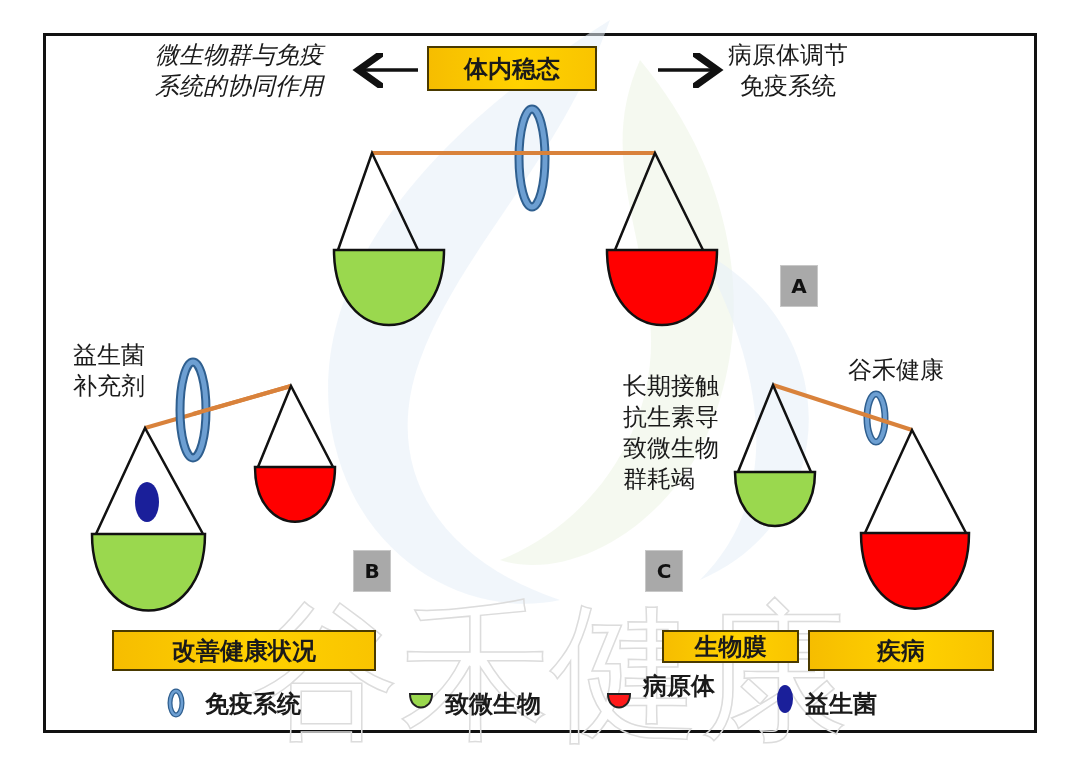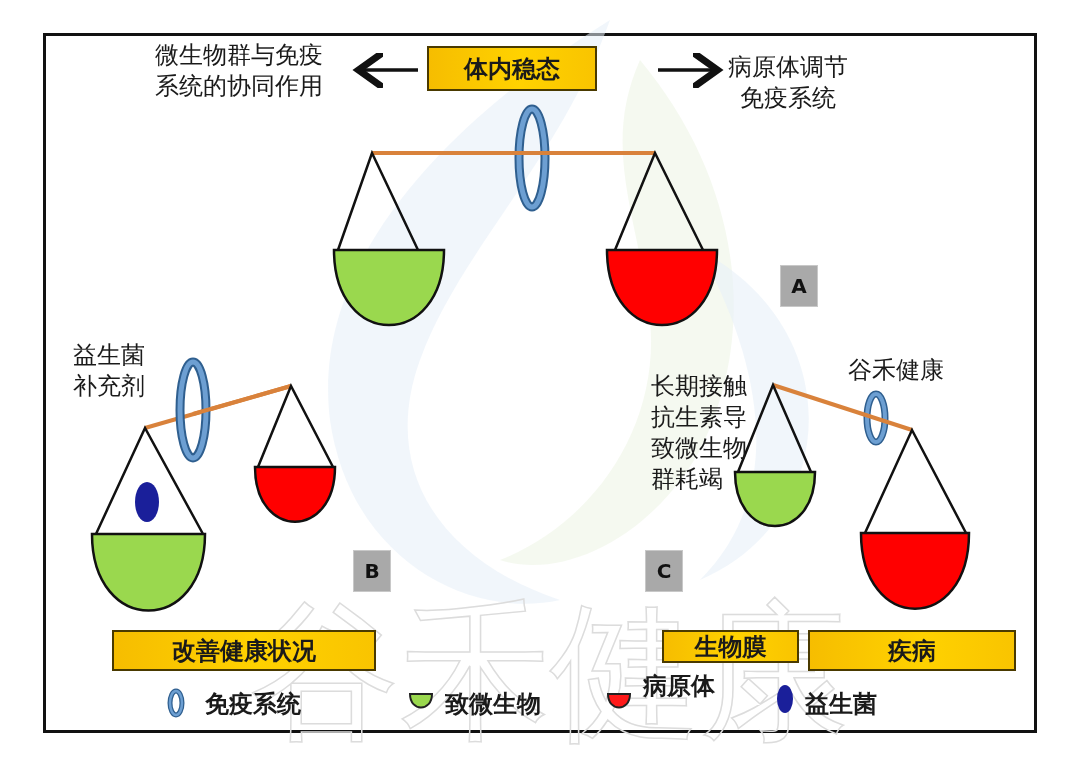--- a/index.html
+++ b/index.html
@@ -25,23 +25,23 @@
 <div class="frame"></div>
 
 <svg class="bg-art" viewBox="0 0 1080 762">
   <path d="M610 20 C 450 120, 310 260, 330 420 C 350 560, 470 620, 560 600 C 440 560, 380 470, 420 360 C 460 250, 560 160, 610 20 Z" fill="#e6eef7" opacity="0.55"></path>
   <path d="M640 60 C 740 180, 760 330, 700 450 C 650 540, 560 580, 500 560 C 600 520, 660 420, 650 320 C 640 220, 600 150, 640 60 Z" fill="#eef5e6" opacity="0.6"></path>
   <path d="M700 250 C 850 330, 840 520, 700 580 C 780 500, 770 380, 700 250 Z" fill="#e8f0f8" opacity="0.6"></path>
 </svg>
 
 <div class="watermark">谷禾健康</div>
 
-<div class="text" style="left:155px; top:40px; text-align:right;">微生物群与免疫
+<div class="text" style="left:155px; top:40px; text-align:right;font-style:italic;">微生物群与免疫
 系统的协同作用</div>
-<div class="text" style="left:728px; top:52px; text-align:center;">病原体调节
+<div class="text" style="left:728px; top:40px; text-align:center;">病原体调节
 免疫系统</div>
 <div class="ybox" style="left:427px; top:46px; width:170px; height:45px;">体内稳态</div>
 
 <svg class="diagram" viewBox="0 0 1080 762">
   <defs>
     <marker id="arrowhead" markerWidth="10" markerHeight="10" refX="6" refY="5" orient="auto">
       <path d="M0 0 L7 5 L0 10" fill="none" stroke="#111" stroke-width="2"></path>
     </marker>
   </defs>
 
@@ -93,29 +93,29 @@
     <path d="M861 533 L 969 533 C 969 634, 861 634, 861 533 Z" fill="#ff0000" stroke="#111" stroke-width="2.5"></path>
   </g>
 </svg>
 
 <div class="lbl" style="left:780px; top:265px;">A</div>
 <div class="lbl" style="left:353px; top:550px;">B</div>
 <div class="lbl" style="left:645px; top:550px;">C</div>
 
 <div class="text" style="left:73px; top:340px;">益生菌
 补充剂</div>
-<div class="text" style="left:651px; top:371px;">长期接触
+<div class="text" style="left:623px; top:371px;">长期接触
 抗生素导
 致微生物
 群耗竭</div>
 <div class="text" style="left:848px; top:355px;">谷禾健康</div>
 
 <div class="ybox" style="left:112px; top:630px; width:264px; height:41px;">改善健康状况</div>
 <div class="ybox" style="left:662px; top:630px; width:137px; height:33px;">生物膜</div>
-<div class="ybox" style="left:808px; top:630px; width:208px; height:41px;">疾病</div>
+<div class="ybox" style="left:808px; top:630px; width:186px; height:41px;">疾病</div>
 
 <svg class="diagram" viewBox="0 0 1080 762" style="pointer-events:none;">
   <g>
     <ellipse cx="176" cy="703" rx="6" ry="12" fill="none" stroke="#2f5f8f" stroke-width="5"></ellipse>
     <ellipse cx="176" cy="703" rx="6" ry="12" fill="none" stroke="#6d9fd2" stroke-width="2.5"></ellipse>
   </g>
   <g>
     <path d="M410 694 L 432 694 C 432 712, 410 712, 410 694 Z" fill="#9ad84e" stroke="#222" stroke-width="2"></path>
   </g>
   <g>

